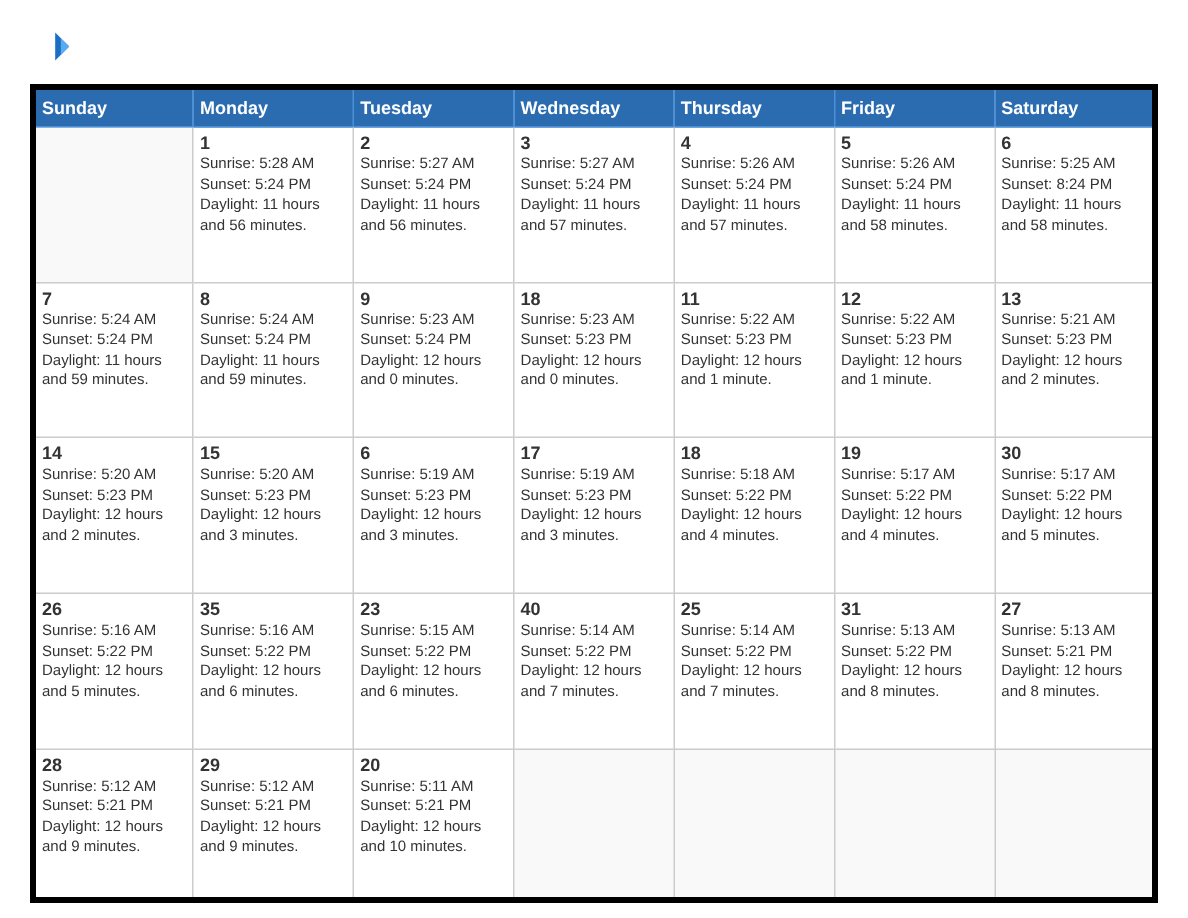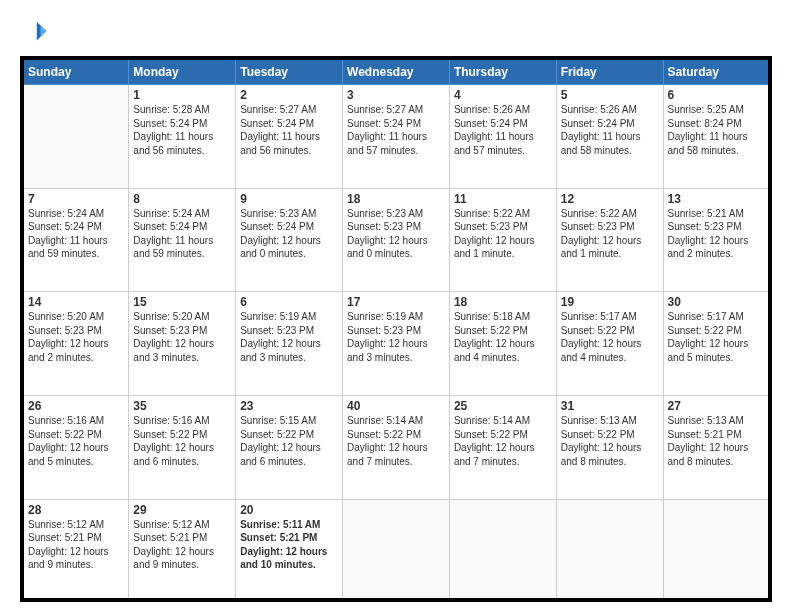--- a/index.html
+++ b/index.html
@@ -329,21 +329,21 @@
           </td>
           <td>
             <span class="day-num">29</span>
             <div class="day-info" style="white-space: pre-line;">Sunrise: 5:12 AM
 Sunset: 5:21 PM
 Daylight: 12 hours
 and 9 minutes.</div>
           </td>
           <td>
             <span class="day-num">20</span>
-            <div class="day-info" style="white-space: pre-line; font-weight: bold;">Sunrise: 5:11 AM
+            <div class="day-info" style="white-space: pre-line;">Sunrise: 5:11 AM
 Sunset: 5:21 PM
 Daylight: 12 hours
 and 10 minutes.</div>
           </td>
           <td class="empty-cell"></td>
           <td class="empty-cell"></td>
           <td class="empty-cell"></td>
           <td class="empty-cell"></td>
         </tr>
       </tbody>

